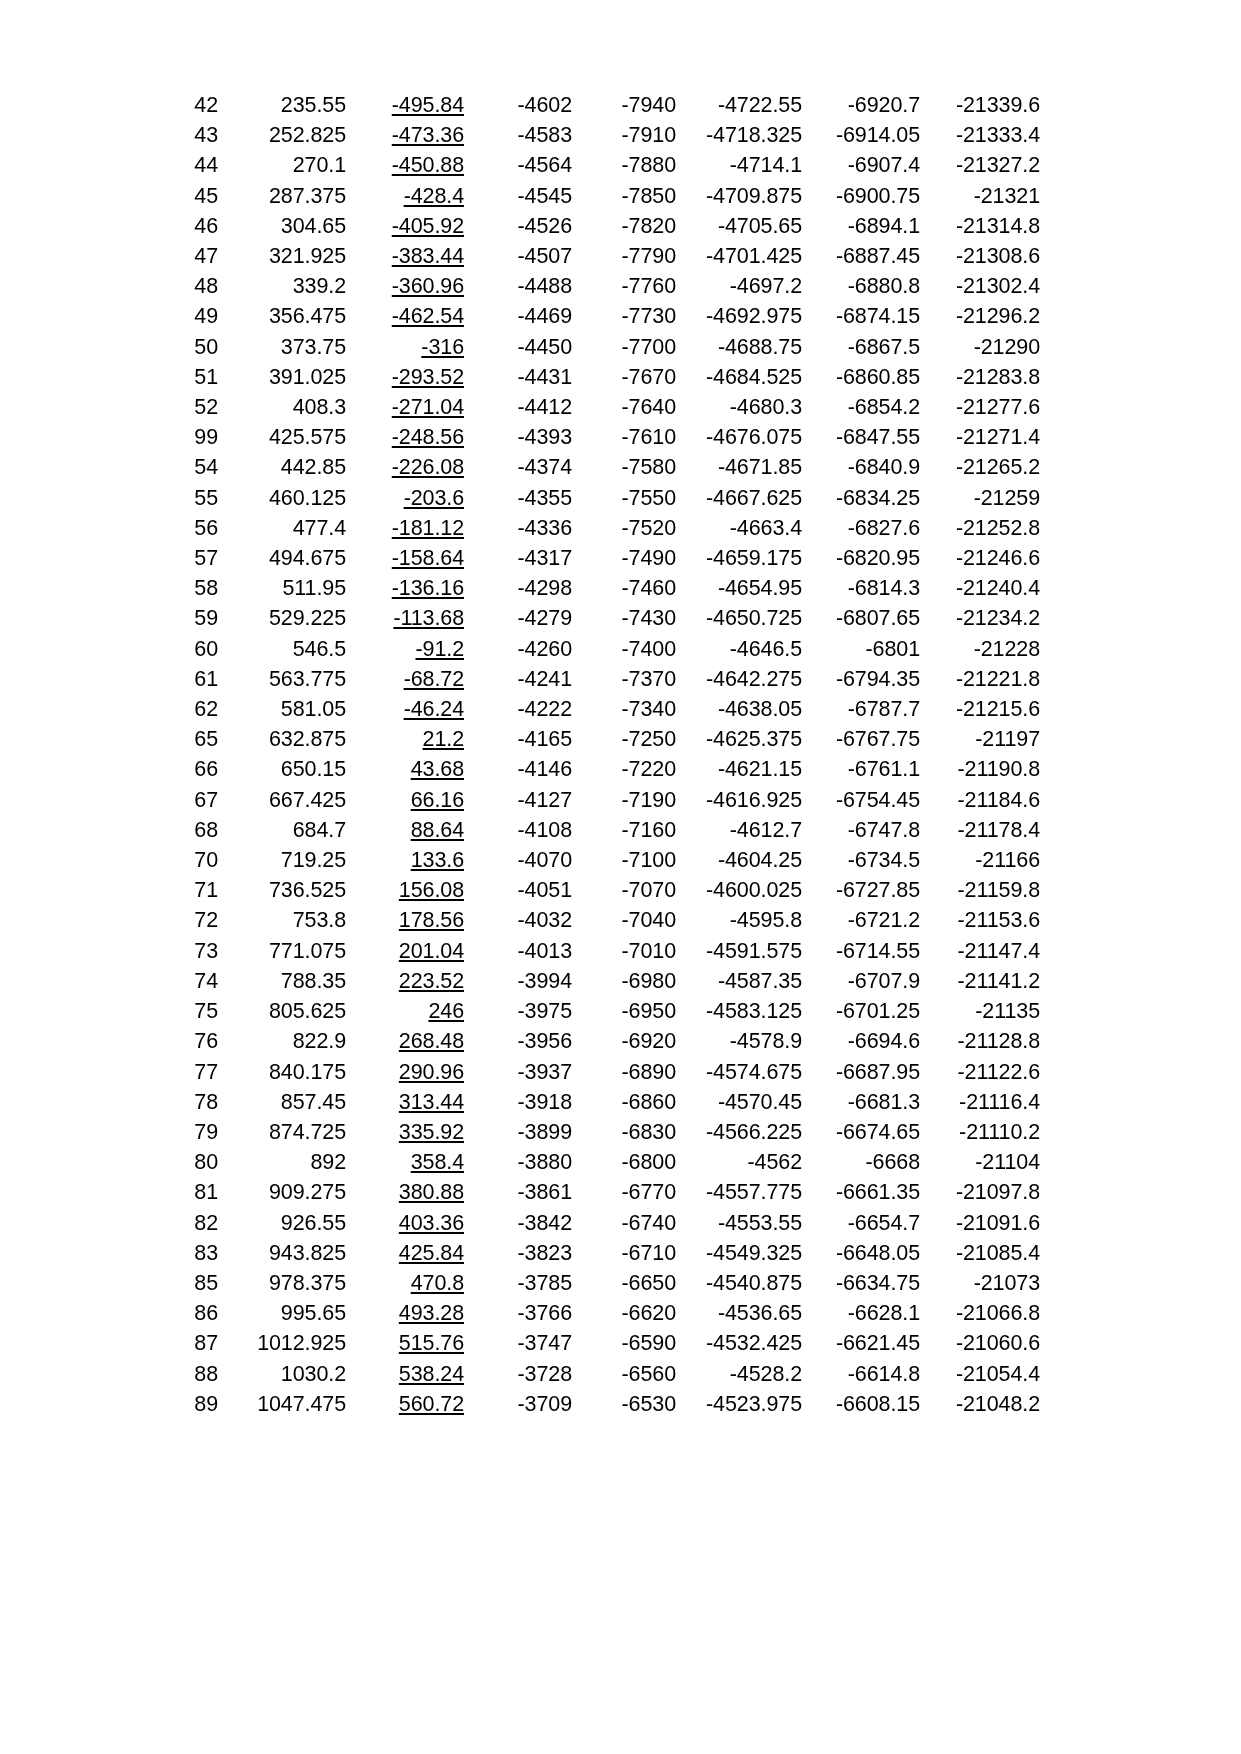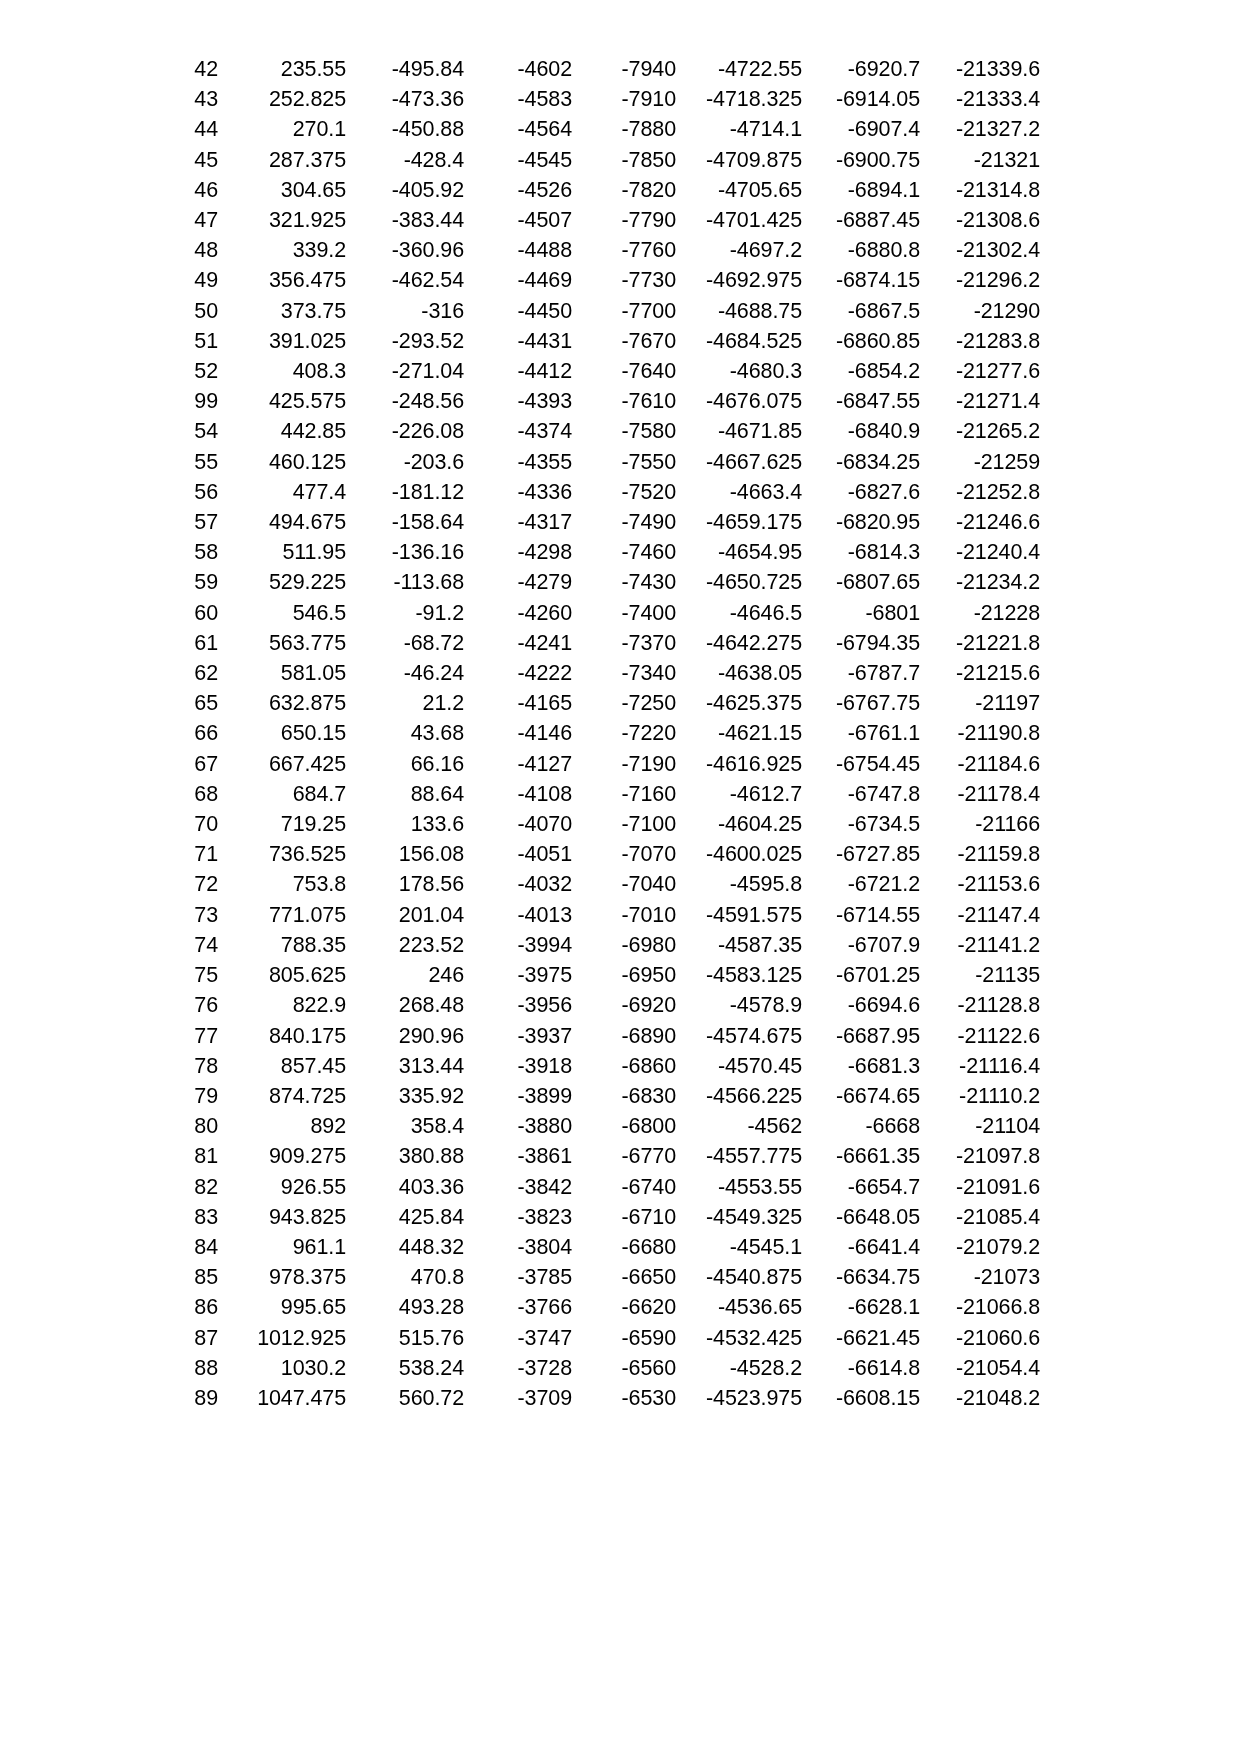--- a/index.html
+++ b/index.html
@@ -13,21 +13,21 @@
     font-family: "Liberation Sans", sans-serif;
     color: #000000;
     -webkit-font-smoothing: antialiased;
   }
   .page {
     position: relative;
     width: 1241px;
     height: 1754px;
     background: #ffffff;
     box-sizing: border-box;
-    padding-top: 54px;
+    padding-top: 90px;
   }
   table.data-table {
     border-collapse: collapse;
     border-spacing: 0;
     margin: 0 0 0 176px;
     width: 864px;
     table-layout: fixed;
   }
   table.data-table td {
     text-align: right;
@@ -37,21 +37,21 @@
     height: 30.2px;
     padding: 0;
     white-space: nowrap;
     font-family: "Liberation Sans", sans-serif;
     font-weight: 400;
     letter-spacing: -0.1px;
   }
   
   td.c0 { width: 42px;  }
   td.c1 { width: 128px; }
-  td.c2 { width: 118px; }
+  td.c2 { width: 118px; text-decoration: underline; }
   td.c3 { width: 108px; }
   td.c4 { width: 104px; }
   td.c5 { width: 126px; }
   td.c6 { width: 118px; }
   td.c7 { width: 120px; }
 </style>
 </head>
 <body>
 
 <div class="page">
@@ -441,30 +441,20 @@
           <td class="c0">83</td>
           <td class="c1">943.825</td>
           <td class="c2">425.84</td>
           <td class="c3">-3823</td>
           <td class="c4">-6710</td>
           <td class="c5">-4549.325</td>
           <td class="c6">-6648.05</td>
           <td class="c7">-21085.4</td>
         </tr>
         <tr>
-          <td class="c0">84</td>
-          <td class="c1">961.1</td>
-          <td class="c2">448.32</td>
-          <td class="c3">-3804</td>
-          <td class="c4">-6680</td>
-          <td class="c5">-4545.1</td>
-          <td class="c6">-6641.4</td>
-          <td class="c7">-21079.2</td>
-        </tr>
-        <tr>
           <td class="c0">85</td>
           <td class="c1">978.375</td>
           <td class="c2">470.8</td>
           <td class="c3">-3785</td>
           <td class="c4">-6650</td>
           <td class="c5">-4540.875</td>
           <td class="c6">-6634.75</td>
           <td class="c7">-21073</td>
         </tr>
         <tr>

